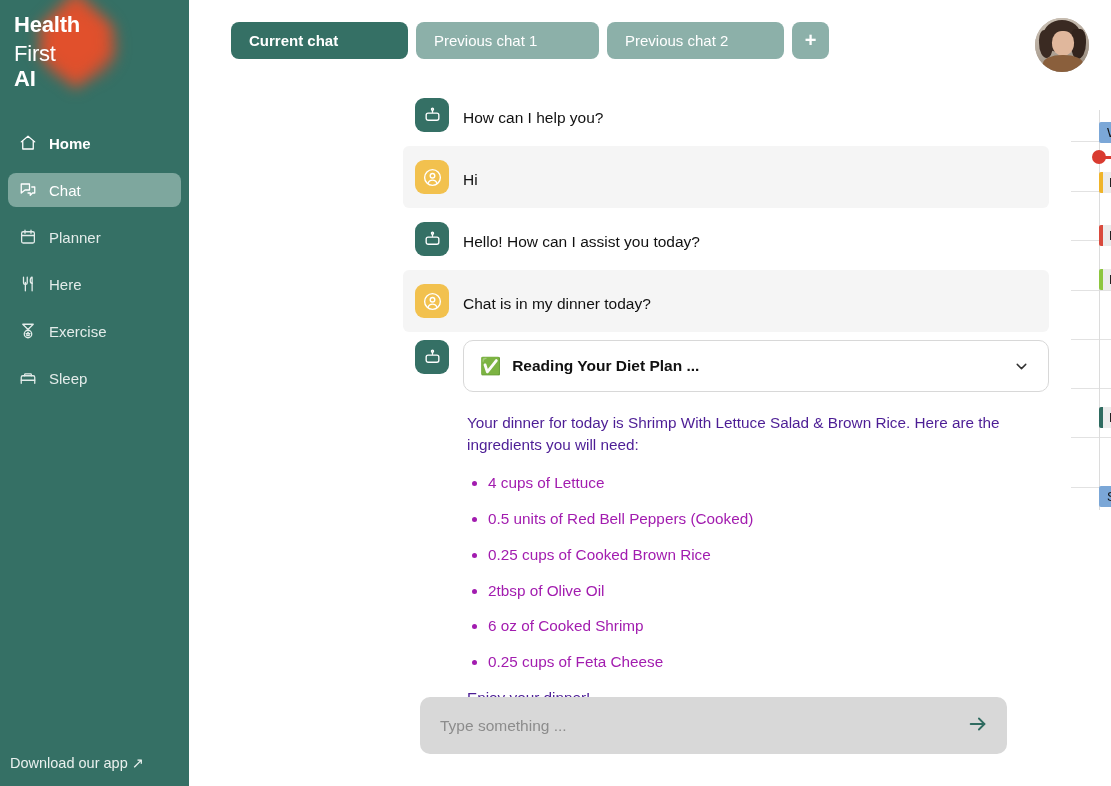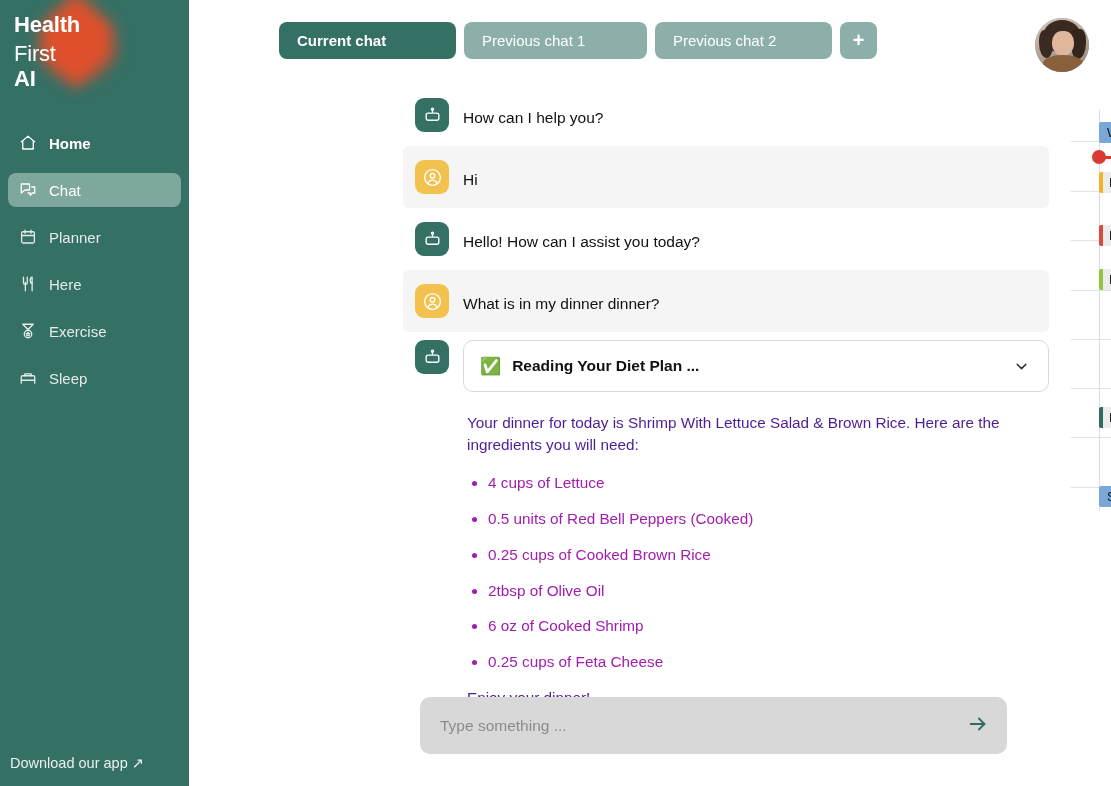--- a/index.html
+++ b/index.html
@@ -65,21 +65,21 @@
   .download {
     position: absolute; left: 10px; bottom: 15px;
     color: #e9f0ee; font-size: 14.5px;
     display: flex; align-items: center; gap: 4px;
     cursor: pointer;
   }
 
   
   .main { flex: 1; position: relative; height: 786px; background: #fff; }
 
-  .tabs { display: flex; gap: 8px; padding: 22px 0 0 42px; align-items: center; margin-left: 48px; }
+  .tabs { display: flex; gap: 8px; padding: 22px 0 0 42px; align-items: center; }
   .tab {
     height: 37px; border-radius: 8px;
     display: flex; align-items: center;
     padding: 0 18px;
     font-size: 15px; color: #ffffff;
     background: #8cb0a9; cursor: pointer;
     white-space: nowrap;
   }
   .tab.active { background: #357065; font-weight: bold; }
   .tab-current { min-width: 177px; }
@@ -323,21 +323,21 @@
       </div>
 
       <div class="msg user">
         <div class="av usr">
           <svg width="21" height="21" viewBox="0 0 24 24" fill="none" stroke="#ffffff" stroke-width="1.6" stroke-linecap="round" stroke-linejoin="round">
               <circle cx="12" cy="12" r="9"></circle>
               <circle cx="12" cy="10" r="2.6"></circle>
               <path d="M6.8 19a5.4 5.4 0 0 1 10.4 0"></path>
             </svg>
         </div>
-        <div class="msg-text">What is in my dinner dinner?</div>
+        <div class="msg-text">Chat is in my dinner today?</div>
       </div>
 
       <div class="acc-row">
         <div class="av bot">
           <svg width="19" height="19" viewBox="0 0 24 24" fill="none" stroke="#ffffff" stroke-width="1.7" stroke-linecap="round" stroke-linejoin="round">
               <circle cx="12" cy="4" r="1.3"></circle>
               <path d="M12 5.3V8"></path>
               <rect x="4" y="9" width="16" height="9" rx="2.5"></rect>
             </svg>
         </div>

